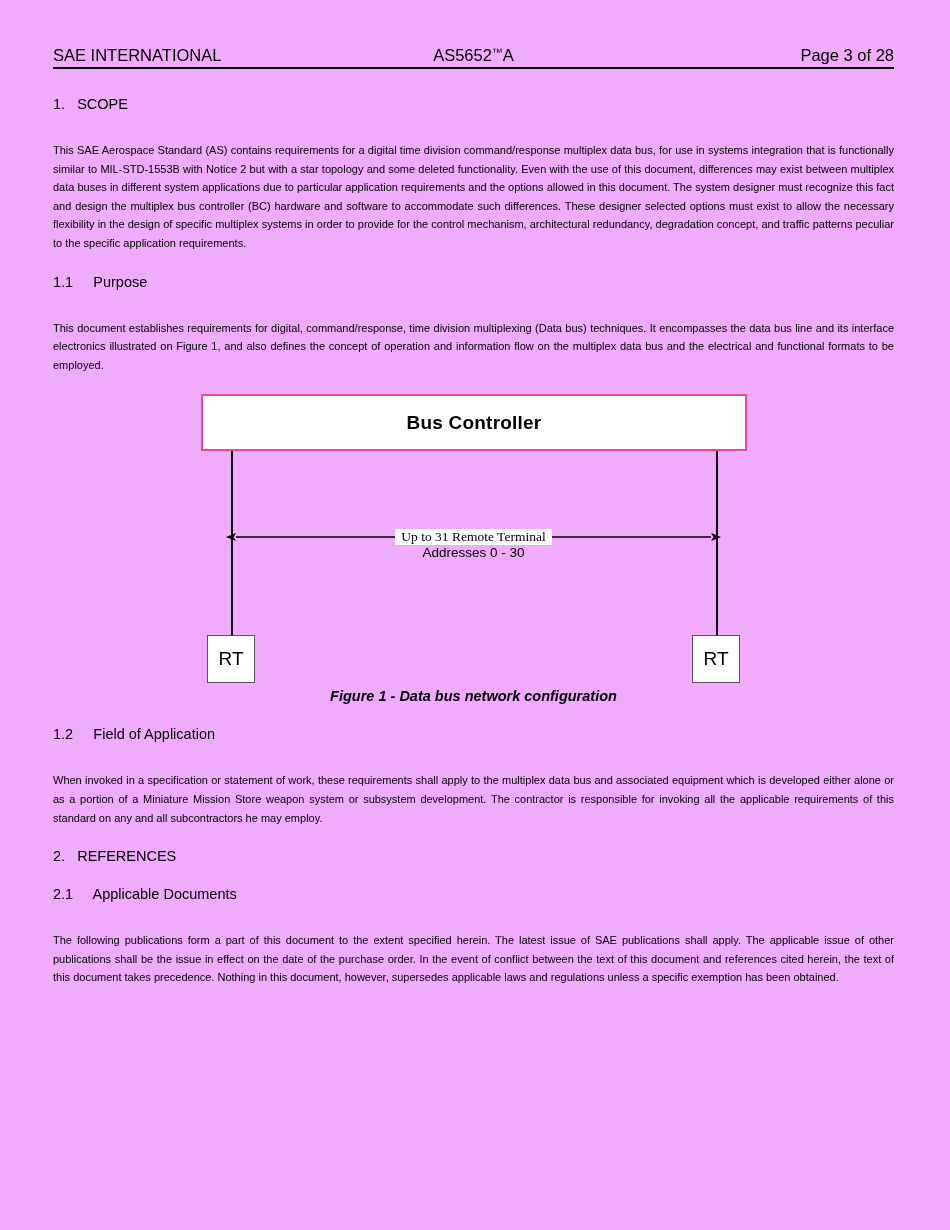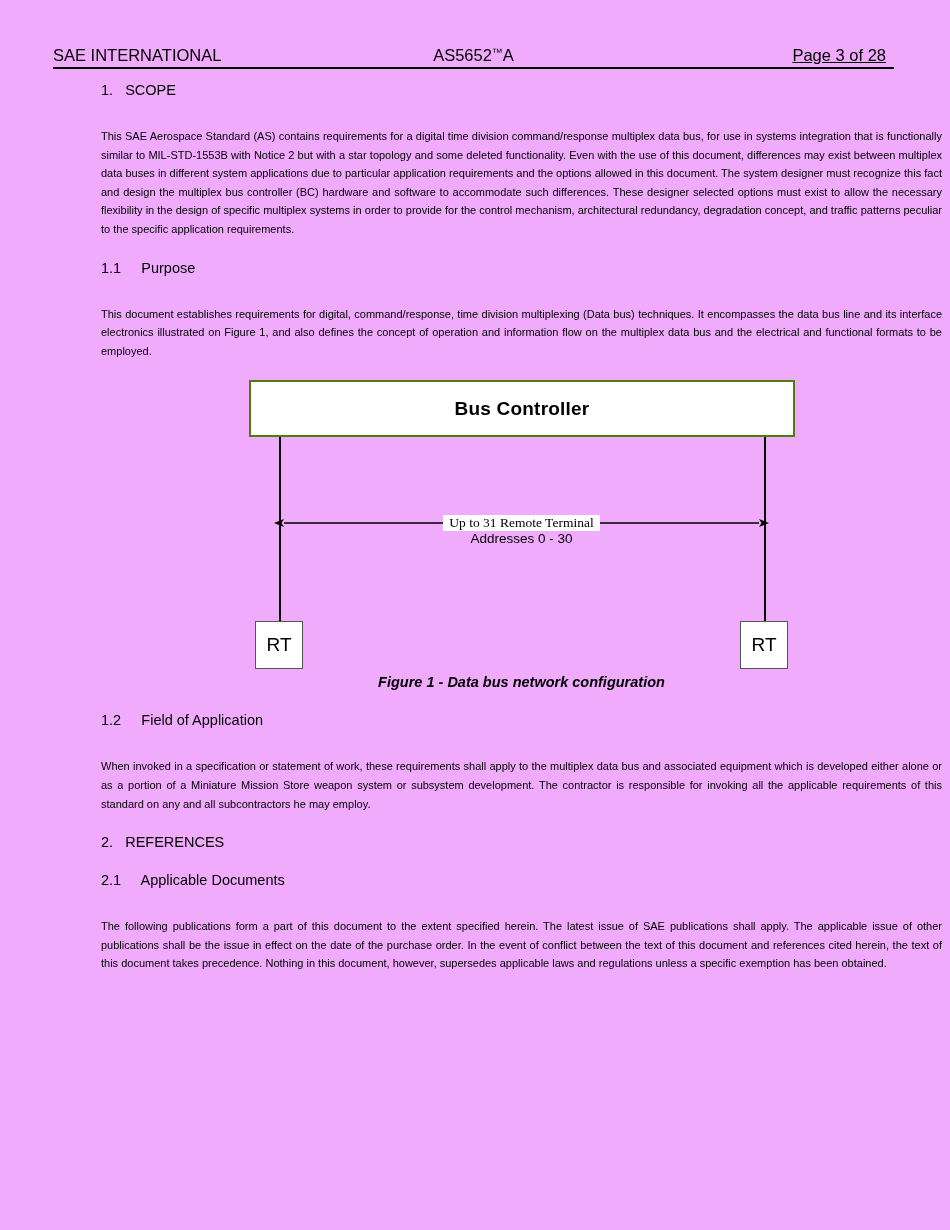--- a/index.html
+++ b/index.html
@@ -37,34 +37,33 @@
   }
   .hdr-left, .hdr-center, .hdr-right {
     position: absolute;
     bottom: 2px;
     font-size: 16.5px;
     line-height: 19px;
     white-space: nowrap;
   }
   .hdr-left  { left: 0; }
   .hdr-center{ left: 50%; transform: translateX(-50%); }
-  .hdr-right { right: 8px; text-decoration: underline; }
+  .hdr-right { right: 0; }
   .tm {
     font-size: 11px;
     vertical-align: 0.42em;
     letter-spacing: 0;
   }
 
   
   .content {
     position: absolute;
     left: 53px;
-    top: 82px;
-    width: 841px;
-    margin-left: 48px;
+    top: 96px;
+    width: 841px;
   }
   .heading {
     font-size: 14.5px;
     line-height: 17px;
     margin: 0 0 0 0;
     white-space: pre;
   }
   .para {
     font-size: 11px;
     line-height: 18.6px;
@@ -81,21 +80,21 @@
     width: 841px;
     height: 352px;
     margin: 0;
   }
   .bc-box {
     position: absolute;
     left: 148px;
     top: 20px;
     width: 546px;
     height: 57px;
-    border: 2px solid #4d7c0f;
+    border: 2px solid #ec4899;
     box-sizing: border-box;
     display: flex;
     align-items: center;
     justify-content: center;
     background: #fff;
     text-align: right;
   }
   .bc-label {
     font-size: 19px;
     font-weight: bold;

